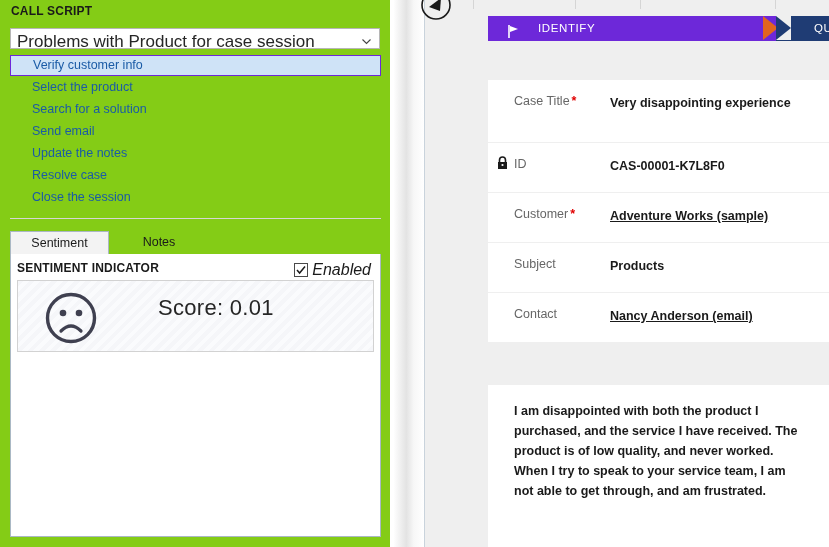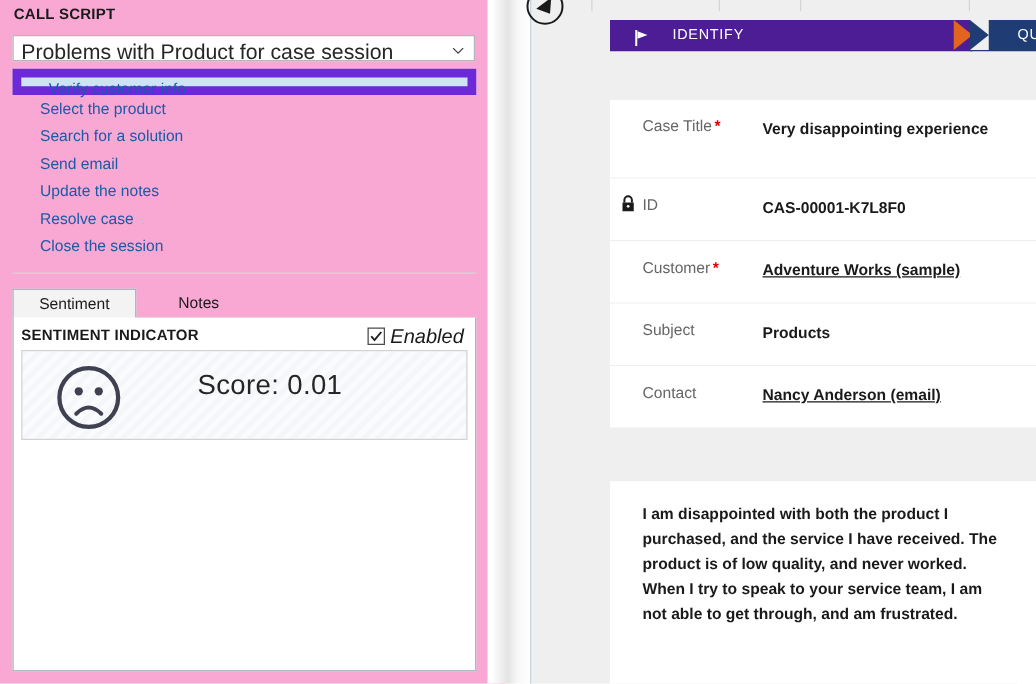--- a/index.html
+++ b/index.html
@@ -5,34 +5,34 @@
   html,body{margin:0;padding:0;}
   body{
     width:829px;height:547px;overflow:hidden;
     background:#ffffff;
     font-family:"Liberation Sans","DejaVu Sans",sans-serif;
     -webkit-font-smoothing:antialiased;
   }
   .screen{position:relative;width:829px;height:547px;}
 
   
-  .left-pane{position:absolute;left:0;top:0;width:404px;height:547px;background:#f9a8d4;}
+  .left-pane{position:absolute;left:0;top:0;width:404px;height:547px;background:#84cc16;}
 
   .cs-title{position:absolute;left:11px;top:4px;font-size:12px;font-weight:bold;color:#1a1a1a;letter-spacing:.2px;}
 
   .cs-select{
     position:absolute;left:10px;top:28px;width:370px;height:21px;
     border:1px solid #b6b6b6;background:#fff;box-sizing:border-box;
   }
   .cs-select .val{position:absolute;left:6px;top:3px;font-size:17px;color:#262626;white-space:nowrap;}
   .cs-select .chev{position:absolute;right:7px;top:4px;width:11px;height:11px;}
 
   .cs-list{position:absolute;left:10px;top:55px;width:371px;}
   .cs-item{height:22px;line-height:22px;font-size:12.5px;color:#1a5ba6;padding-left:22px;box-sizing:border-box;cursor:pointer;}
-  .cs-item.sel{background:#cfe3f7;border:7px solid #6d28d9;height:21px;line-height:19px;}
+  .cs-item.sel{background:#cfe3f7;border:1px solid #6d28d9;height:21px;line-height:19px;}
 
   .cs-rule{position:absolute;left:10px;top:218px;width:371px;height:1px;background:#d6d6d6;}
 
   
   .tabs{position:absolute;left:10px;top:231px;width:371px;height:24px;}
   .tab{position:absolute;top:0;height:24px;line-height:23px;font-size:12.5px;color:#1a1a1a;text-align:center;box-sizing:border-box;cursor:pointer;}
   .tab.active{left:0;width:99px;background:#f3f3f3;border:1px solid #aab8c4;border-bottom:none;}
   .tab.inactive{left:99px;width:100px;background:transparent;border-bottom:1px solid #aab8c4;}
   .tab-fill{position:absolute;left:199px;top:23px;width:172px;height:1px;background:#aab8c4;}
 
@@ -61,21 +61,21 @@
 
   .top-ticks{position:absolute;left:0;top:0;width:405px;height:10px;}
   .top-ticks i{position:absolute;top:0;width:1px;height:9px;background:#d5d5d5;}
 
   .circ-icon{position:absolute;left:-8px;top:-14px;width:38px;height:38px;}
 
   
   .flow{position:absolute;left:63px;top:16px;height:25px;right:0;}
   .stage{position:absolute;top:0;height:25px;color:#fff;font-size:11.5px;letter-spacing:.6px;line-height:25px;}
   .stage .lbl{position:absolute;top:0;white-space:nowrap;}
-  .stage1{left:0;width:290px;background:#4c1d95;}
+  .stage1{left:0;width:290px;background:#6d28d9;}
   .stage1 .lbl{left:50px;}
   .stage1 .flag{position:absolute;left:20px;top:6px;}
   .stage1 .arrow{position:absolute;left:275px;top:0;width:0;height:0;border-top:12.5px solid transparent;border-bottom:12.5px solid transparent;border-left:15px solid #e2641f;}
   .stage2{left:288px;width:130px;background:#1f3c74;}
   .stage2 .lbl{left:38px;}
   .stage2 .notch{position:absolute;left:0;top:0;width:0;height:0;border-top:12.5px solid #efefef;border-bottom:12.5px solid #efefef;border-left:15px solid transparent;}
 
   .sec-head{position:absolute;font-size:11.5px;font-weight:bold;color:#2b2b2b;letter-spacing:.3px;margin-top:47px;}
 
   .card{position:absolute;left:63px;width:342px;background:#fff;box-sizing:border-box;}

